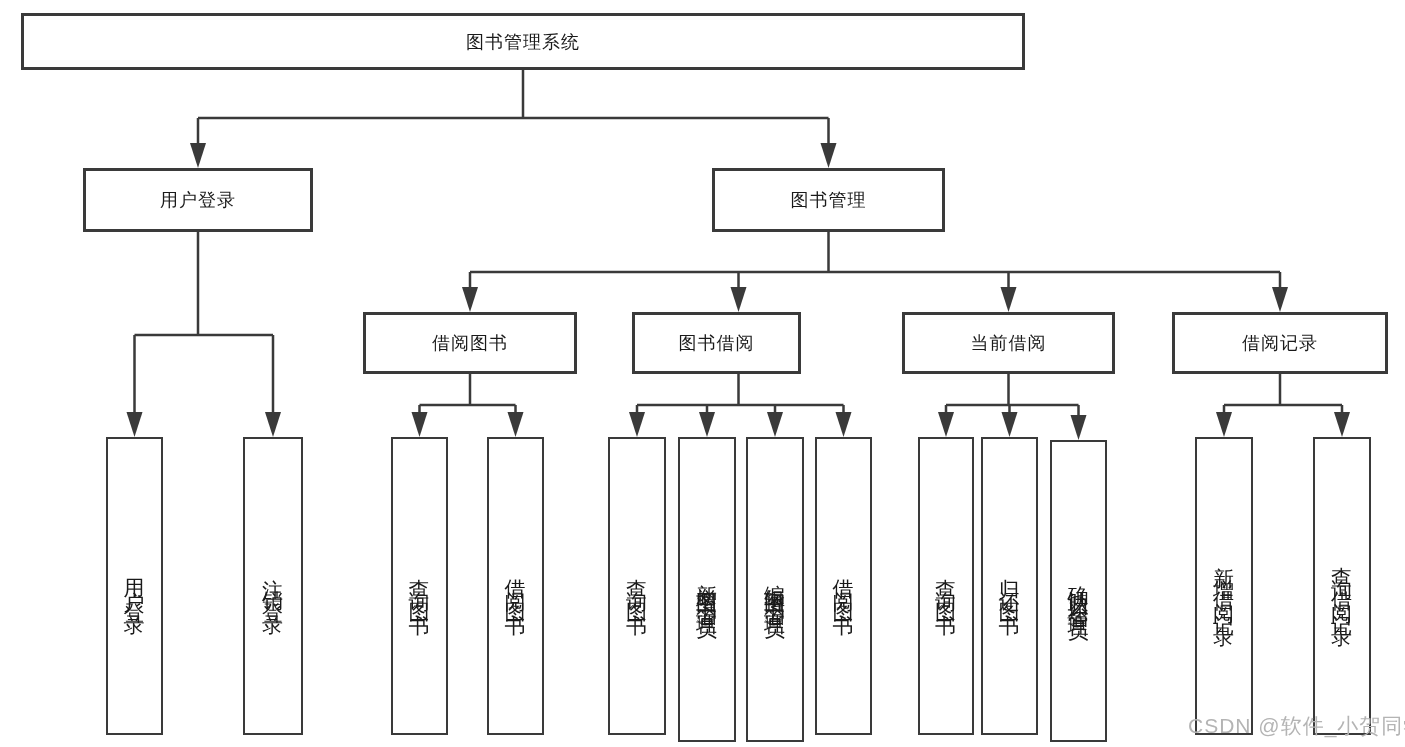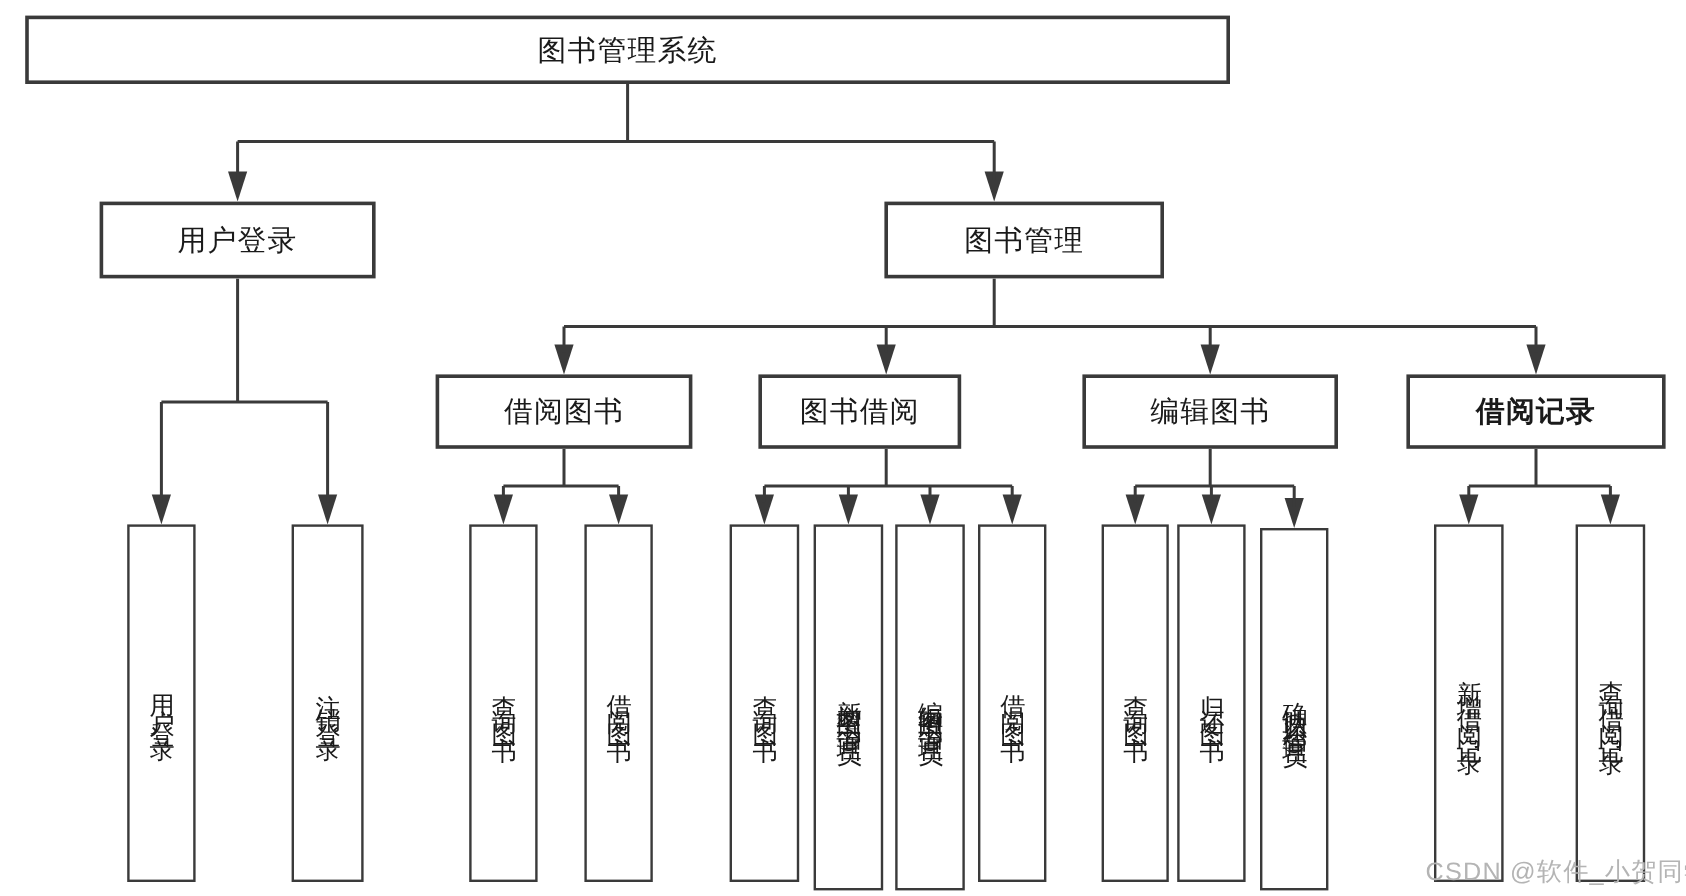--- a/index.html
+++ b/index.html
@@ -6,21 +6,21 @@
   #canvas {
     position:relative; width:1405px; height:747px;
     background:#ffffff; overflow:hidden;
     font-family:"Liberation Sans", sans-serif;
   }
   #connector-layer { position:absolute; left:0; top:0; width:1405px; height:747px; }
   .node {
     position:absolute; box-sizing:border-box;
     background:#ffffff; border:3px solid #3a3a3a;
     display:flex; align-items:center; justify-content:center;
-    color:#1a1a1a; font-size:24px; letter-spacing:1px;
+    color:#1a1a1a; font-size:18px; letter-spacing:1px;
     z-index:2;
   }
   .node.vertical {
     border-width:2.5px;
     writing-mode:vertical-rl; text-orientation:mixed;
     font-size:21px; letter-spacing:12px; line-height:1;
   }
   .node.vertical.long { letter-spacing:5px; }
   .watermark {
     position:absolute; left:1188px; top:712px; z-index:3;
@@ -59,33 +59,33 @@
       <polygon points="1342,437 1334,412 1350,412" fill="#3a3a3a"></polygon>
       <path d="M 1280 374 L 1280 405 M 1224 405 L 1342 405 M 1224 405 L 1224 419 M 1342 405 L 1342 419" stroke="#3a3a3a" stroke-width="2.5" fill="none"></path>
     </svg>
   <div id="node-layer">
       <div class="node" style="left: 21px; top: 13px; width: 1004px; height: 57px;">
         <span>图书管理系统</span>
       </div>
       <div class="node" style="left: 83px; top: 168px; width: 230px; height: 64px;">
         <span>用户登录</span>
       </div>
-      <div class="node" style="left: 712px; top: 168px; width: 233px; height: 64px; margin-left: 25px;">
+      <div class="node" style="left: 712px; top: 168px; width: 233px; height: 64px;">
         <span>图书管理</span>
       </div>
       <div class="node" style="left: 363px; top: 312px; width: 214px; height: 62px;">
         <span>借阅图书</span>
       </div>
       <div class="node" style="left: 632px; top: 312px; width: 169px; height: 62px;">
         <span>图书借阅</span>
       </div>
       <div class="node" style="left: 902px; top: 312px; width: 213px; height: 62px;">
-        <span>编辑图书</span>
+        <span>当前借阅</span>
       </div>
-      <div class="node" style="left: 1172px; top: 312px; width: 216px; height: 62px; font-weight: bold;">
+      <div class="node" style="left: 1172px; top: 312px; width: 216px; height: 62px;">
         <span>借阅记录</span>
       </div>
       <div class="node vertical" style="left: 106px; top: 437px; width: 57px; height: 298px;">
         <span>用户登录</span>
       </div>
       <div class="node vertical" style="left: 243px; top: 437px; width: 60px; height: 298px;">
         <span>注销登录</span>
       </div>
       <div class="node vertical" style="left: 391px; top: 437px; width: 57px; height: 298px;">
         <span>查询图书</span>

